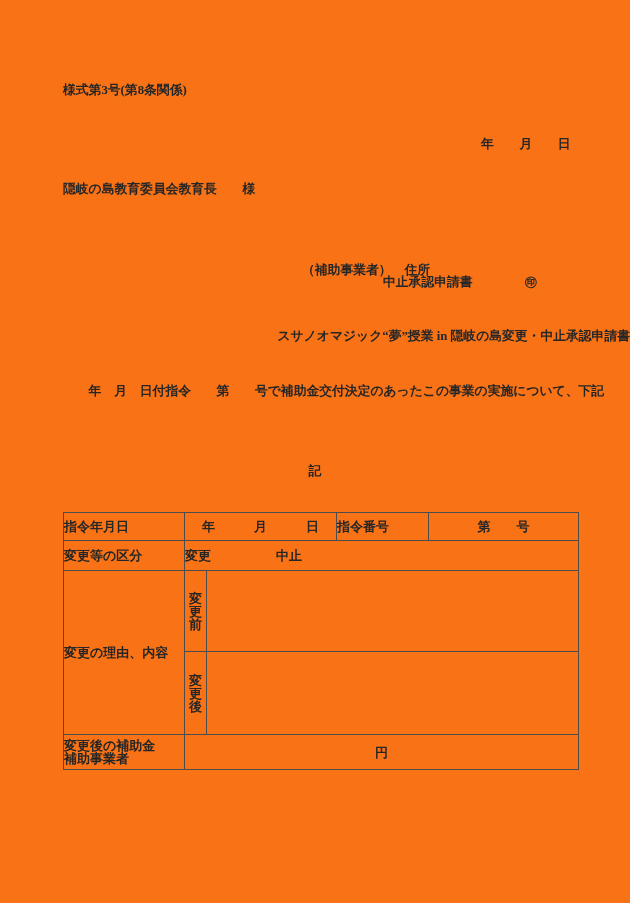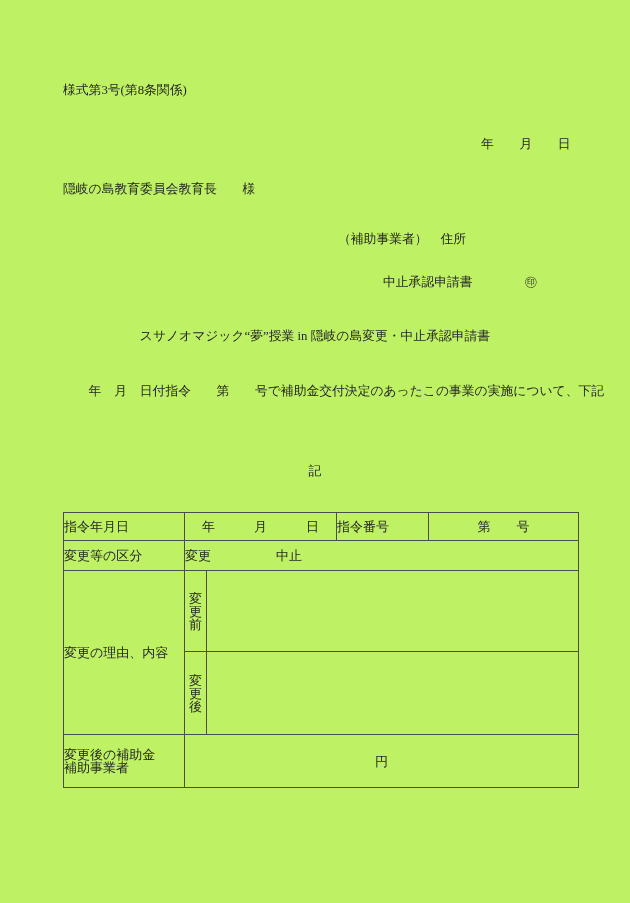--- a/index.html
+++ b/index.html
@@ -1,35 +1,36 @@
 <!DOCTYPE html>
 <html><head>
 <meta charset="utf-8">
 <style>
   * { margin: 0; padding: 0; box-sizing: border-box; }
   html, body { background: #ffffff; }
   .page {
     position: relative;
     width: 630px;
     height: 903px;
-    background: #bef264;
+    background: #f97316;
     font-family: "Liberation Serif", "DejaVu Serif", serif;
     font-size: 12.8px;
     line-height: 13px;
     color: #262626;
     overflow: hidden;
+    font-weight: bold;
   }
   .abs { position: absolute; white-space: pre; }
 
   .form-number   { left: 63px;  top: 84px; }
   .date-line     { left: 481px; top: 138px; }
   .addressee     { left: 63px;  top: 183px; }
-  .applicant-addr{ left: 302px; top: 233px; margin-left: 36px; }
+  .applicant-addr{ left: 302px; top: 264px; }
   .applicant-name{ left: 383px; top: 276px; }
-  .doc-title     { left: 0; top: 330px; width: 630px; text-align: center; }
+  .doc-title     { left: 0; top: 330px; width: 630px; text-align: right; }
   .body-line1    { left: 63px; top: 385px; }
   .body-line2    { left: 63px; top: 412px; }
   .record-head   { left: 0; top: 465px; width: 630px; text-align: center; }
   .seal { margin-left: 52px; }
 
   table.form {
     position: absolute;
     left: 63px;
     top: 512px;
     width: 515px;
@@ -42,21 +43,21 @@
     font-size: 13px;
     line-height: 13px;
     vertical-align: middle;
     white-space: pre;
     overflow: hidden;
   }
   tr.r1 { height: 28px; }
   tr.r2 { height: 30px; }
   tr.r3 { height: 81px; }
   tr.r4 { height: 83px; }
-  tr.r5 { height: 53px; }
+  tr.r5 { height: 35px; }
   td.lbl { padding-left: 7px; text-align: left; }
   td.center { text-align: center; }
   td.vcell {
     text-align: center;
     white-space: pre-line;
     line-height: 27px;
     vertical-align: top;
     padding-top: 4px;
   }
   td.cat { padding-left: 26px; }

